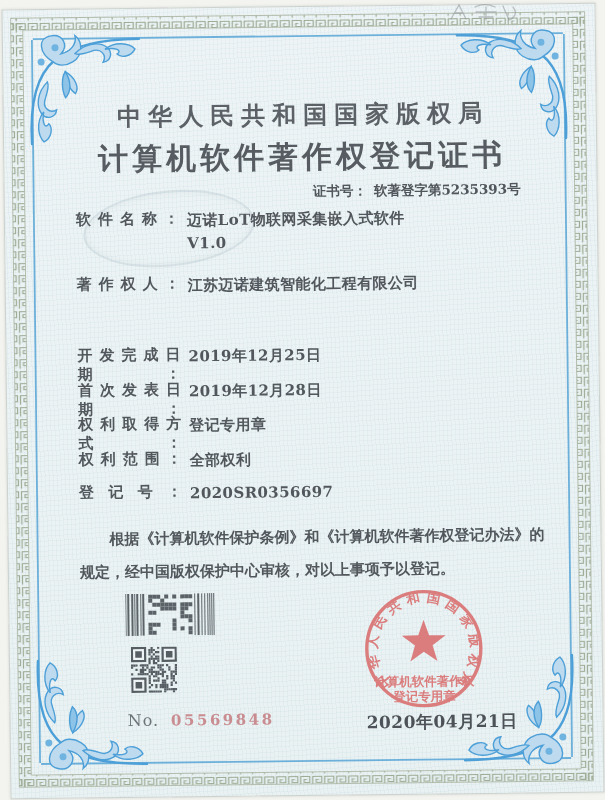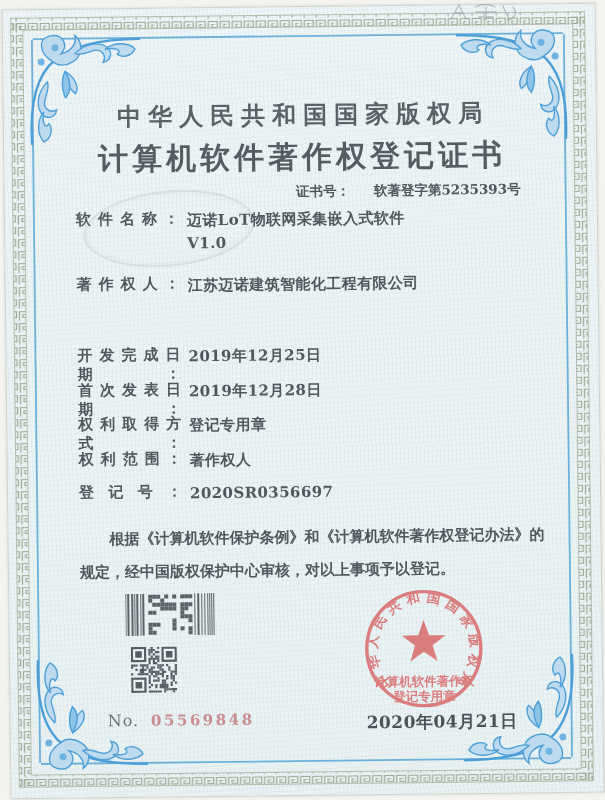--- a/index.html
+++ b/index.html
@@ -24,42 +24,42 @@
     font-size:24px;font-weight:700;letter-spacing:7px;color:#5b6166;text-indent:7px;
   }
   .cert-title{
     position:absolute;left:0;top:130px;width:100%;text-align:center;
     font-size:30px;font-weight:700;letter-spacing:4px;color:#565c61;text-indent:4px;
   }
   .cert-no-line{
     position:absolute;top:176px;right:76px;
     font-size:13.5px;font-weight:700;color:#50565b;
   }
-  .cert-no-line .lbl{margin-right:24px;}
+  .cert-no-line .lbl{margin-right:7px;}
   .emboss{
     position:absolute;left:78px;top:182px;width:168px;height:72px;border-radius:50%;
     border:2px solid rgba(165,185,195,0.30);transform:rotate(-5deg);
     box-shadow:inset 0 0 6px rgba(165,185,195,0.18);
   }
   .frow{position:absolute;left:71px;display:flex;align-items:flex-start;}
   .flabel{
     display:inline-block;width:103px;font-size:15px;font-weight:600;color:#51575c;
     text-align:justify;text-align-last:justify;flex:none;
   }
   .fvalue{margin-left:8px;font-size:15px;font-weight:600;color:#51575c;letter-spacing:0.4px;line-height:23px;}
   .statement{
     position:absolute;left:71px;top:514px;width:474px;
     font-size:15px;font-weight:600;color:#51575c;line-height:33px;
   }
   .statement .l1{display:block;text-indent:2em;}
   .statement .l2{display:block;}
   .barcode{position:absolute;left:116px;top:585px;}
   .qrcode{position:absolute;left:121px;top:638px;}
   .serial{position:absolute;left:97px;top:702px;font-size:16px;}
-  .serial .no{color:#6c7378;letter-spacing:1px;}
+  .serial .no{color:#6c7378;letter-spacing:1px;margin-left:20px;}
   .serial .num{color:#c98c90;letter-spacing:2.5px;margin-left:12px;font-size:15px;font-weight:600;}
   .seal{position:absolute;left:339px;top:573px;}
   .issue-date{
     position:absolute;left:356px;top:705px;
     font-size:17px;font-weight:700;color:#4c5257;letter-spacing:0.5px;
   }
   .handwriting{position:absolute;left:443px;top:0px;opacity:0.55;}
 </style>
 </head>
 <body>
@@ -132,21 +132,21 @@
   <div class="frow" style="top:372px">
     <span class="flabel">首次发表日期：</span>
     <span class="fvalue">2019年12月28日</span>
   </div>
   <div class="frow" style="top:406px">
     <span class="flabel">权利取得方式：</span>
     <span class="fvalue">登记专用章</span>
   </div>
   <div class="frow" style="top:441px">
     <span class="flabel">权利范围：</span>
-    <span class="fvalue">著作权人</span>
+    <span class="fvalue">全部权利</span>
   </div>
   <div class="frow" style="top:474px">
     <span class="flabel">登记号：</span>
     <span class="fvalue">2020SR0356697</span>
   </div>
 
   <div class="statement">
     <span class="l1">根据《计算机软件保护条例》和《计算机软件著作权登记办法》的</span>
     <span class="l2">规定，经中国版权保护中心审核，对以上事项予以登记。</span>
   </div>

